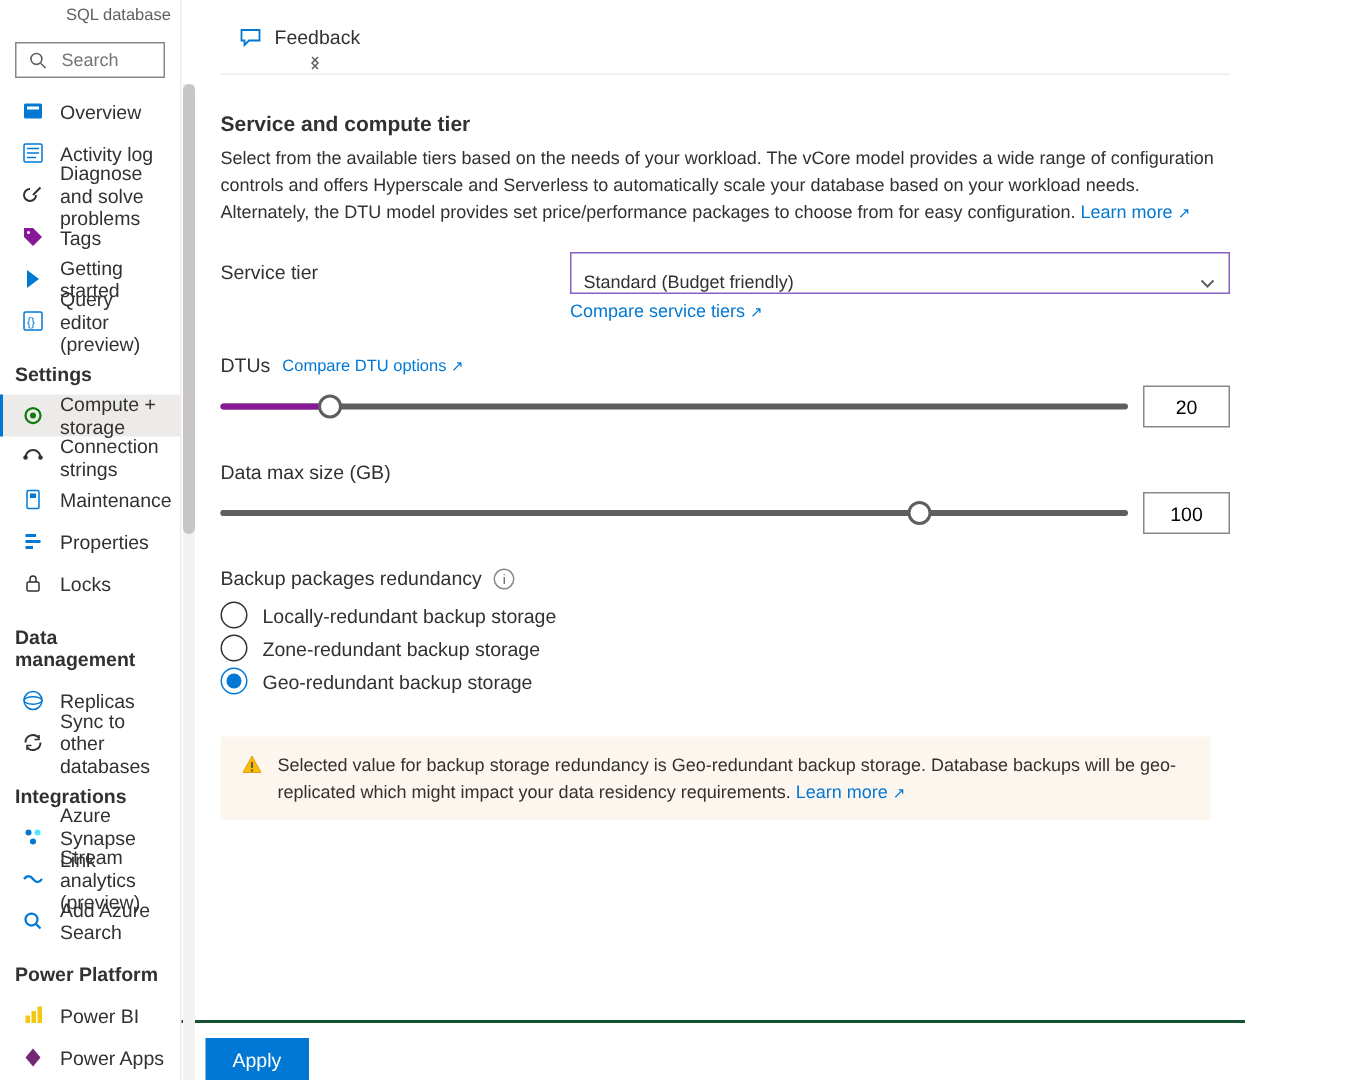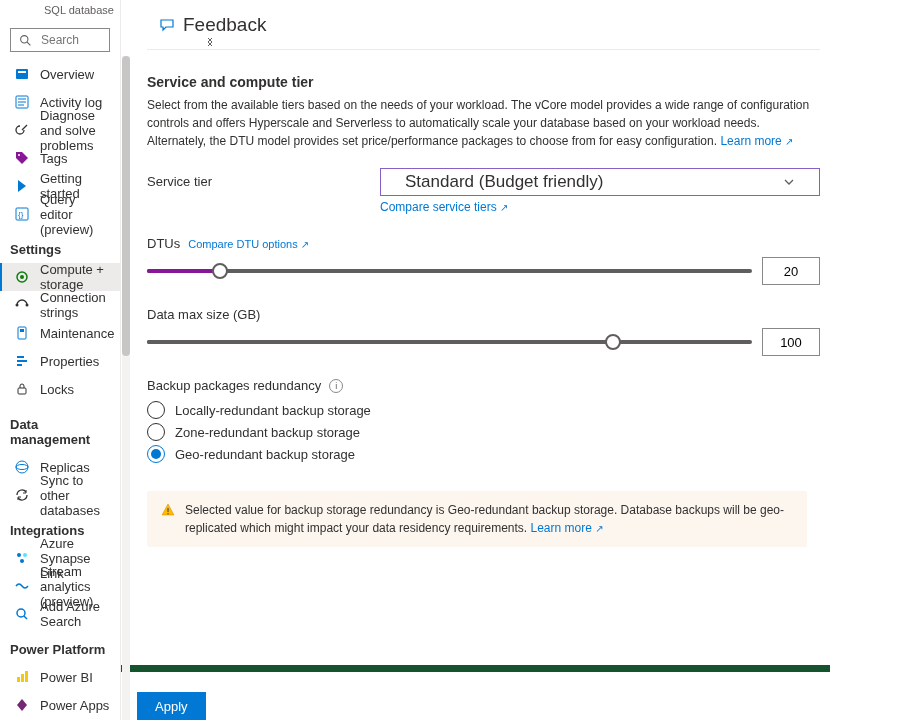--- a/index.html
+++ b/index.html
@@ -120,21 +120,21 @@
     display: flex;
     align-items: center;
     height: 50px;
     border-bottom: 1px solid #edebe9;
     gap: 24px;
     padding-left: 12px;
   }
   .toolbar-item {
     display: flex; align-items: center; gap: 8px;
     color: #323130; cursor: pointer;
-    font-size: 19px;
+    font-size: 13px;
   }
   h2.section-title {
     font-size: 14px;
     font-weight: 600;
     margin: 24px 0 6px 0;
   }
   .desc {
     font-size: 12px;
     color: #323130;
     line-height: 1.5;
@@ -152,24 +152,24 @@
     font-size: 13px;
     color: #323130;
     padding-top: 6px;
   }
   .field-control { flex: 1; }
   .select {
     border: 1px solid #8661c5;
     height: 28px;
     width: 440px;
     display: flex;
-    align-items: center;
+    align-items: flex-end;
     justify-content: space-between;
-    padding: 0 24px;
-    font-size: 17px;
+    padding: 0 8px;
+    font-size: 12px;
     cursor: pointer;
   }
   .select .chev { color: #605e5c; }
   .below-select {
     font-size: 12px;
     margin-top: 4px;
   }
   .group-label {
     font-size: 13px;
     margin: 22px 0 6px 0;
@@ -232,22 +232,22 @@
     border: 0;
     padding: 10px 14px;
     display: flex; gap: 10px;
     font-size: 12px;
     line-height: 1.5;
     border-radius: 2px;
     width: 660px;
   }
   .alert .warn-ico { color: #d18f00; flex-shrink: 0; margin-top: 2px; }
   .footer {
-    border-top: 7px solid #14532d;
-    padding: 20px 0 0 16px;
+    border-top: 2px solid #14532d;
+    padding: 10px 0 0 16px;
     margin-top: auto;
   }
   .btn-primary {
     background: #0078d4; color: #fff; border: none;
     height: 28px; padding: 0 18px; font-size: 13px;
     cursor: pointer;
   }
   svg { display: block; }
 </style>
 </head>

